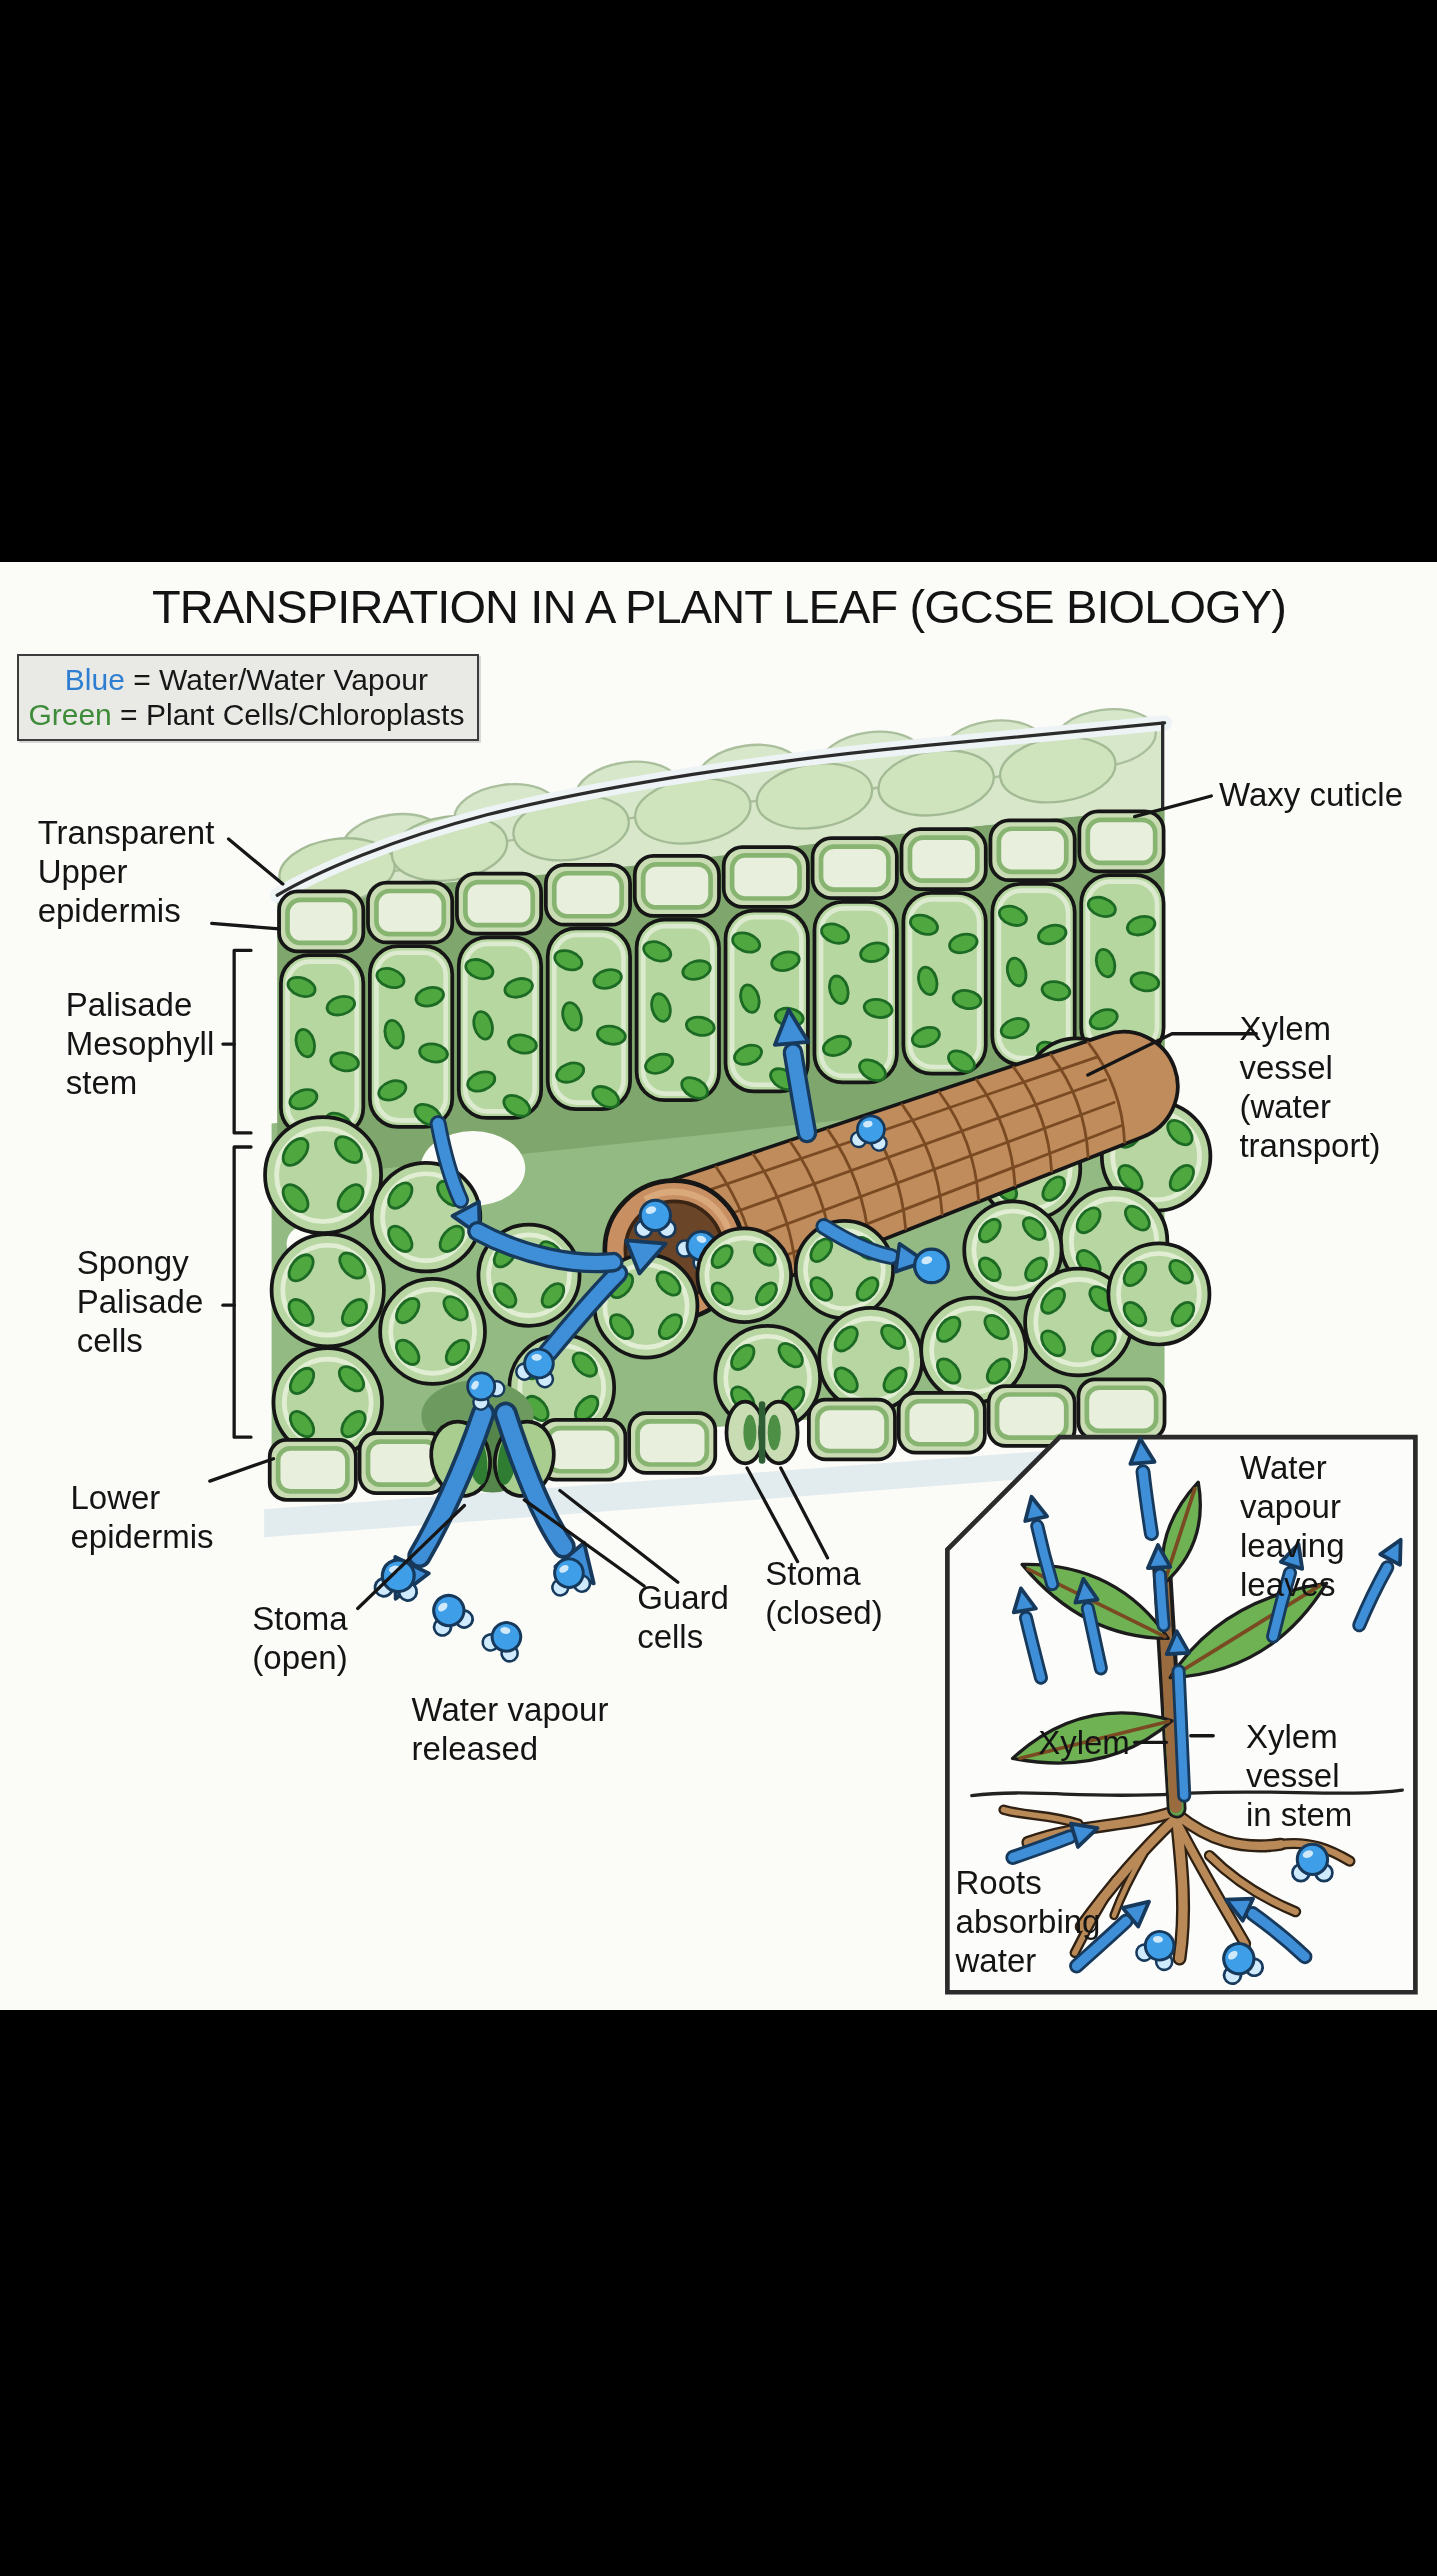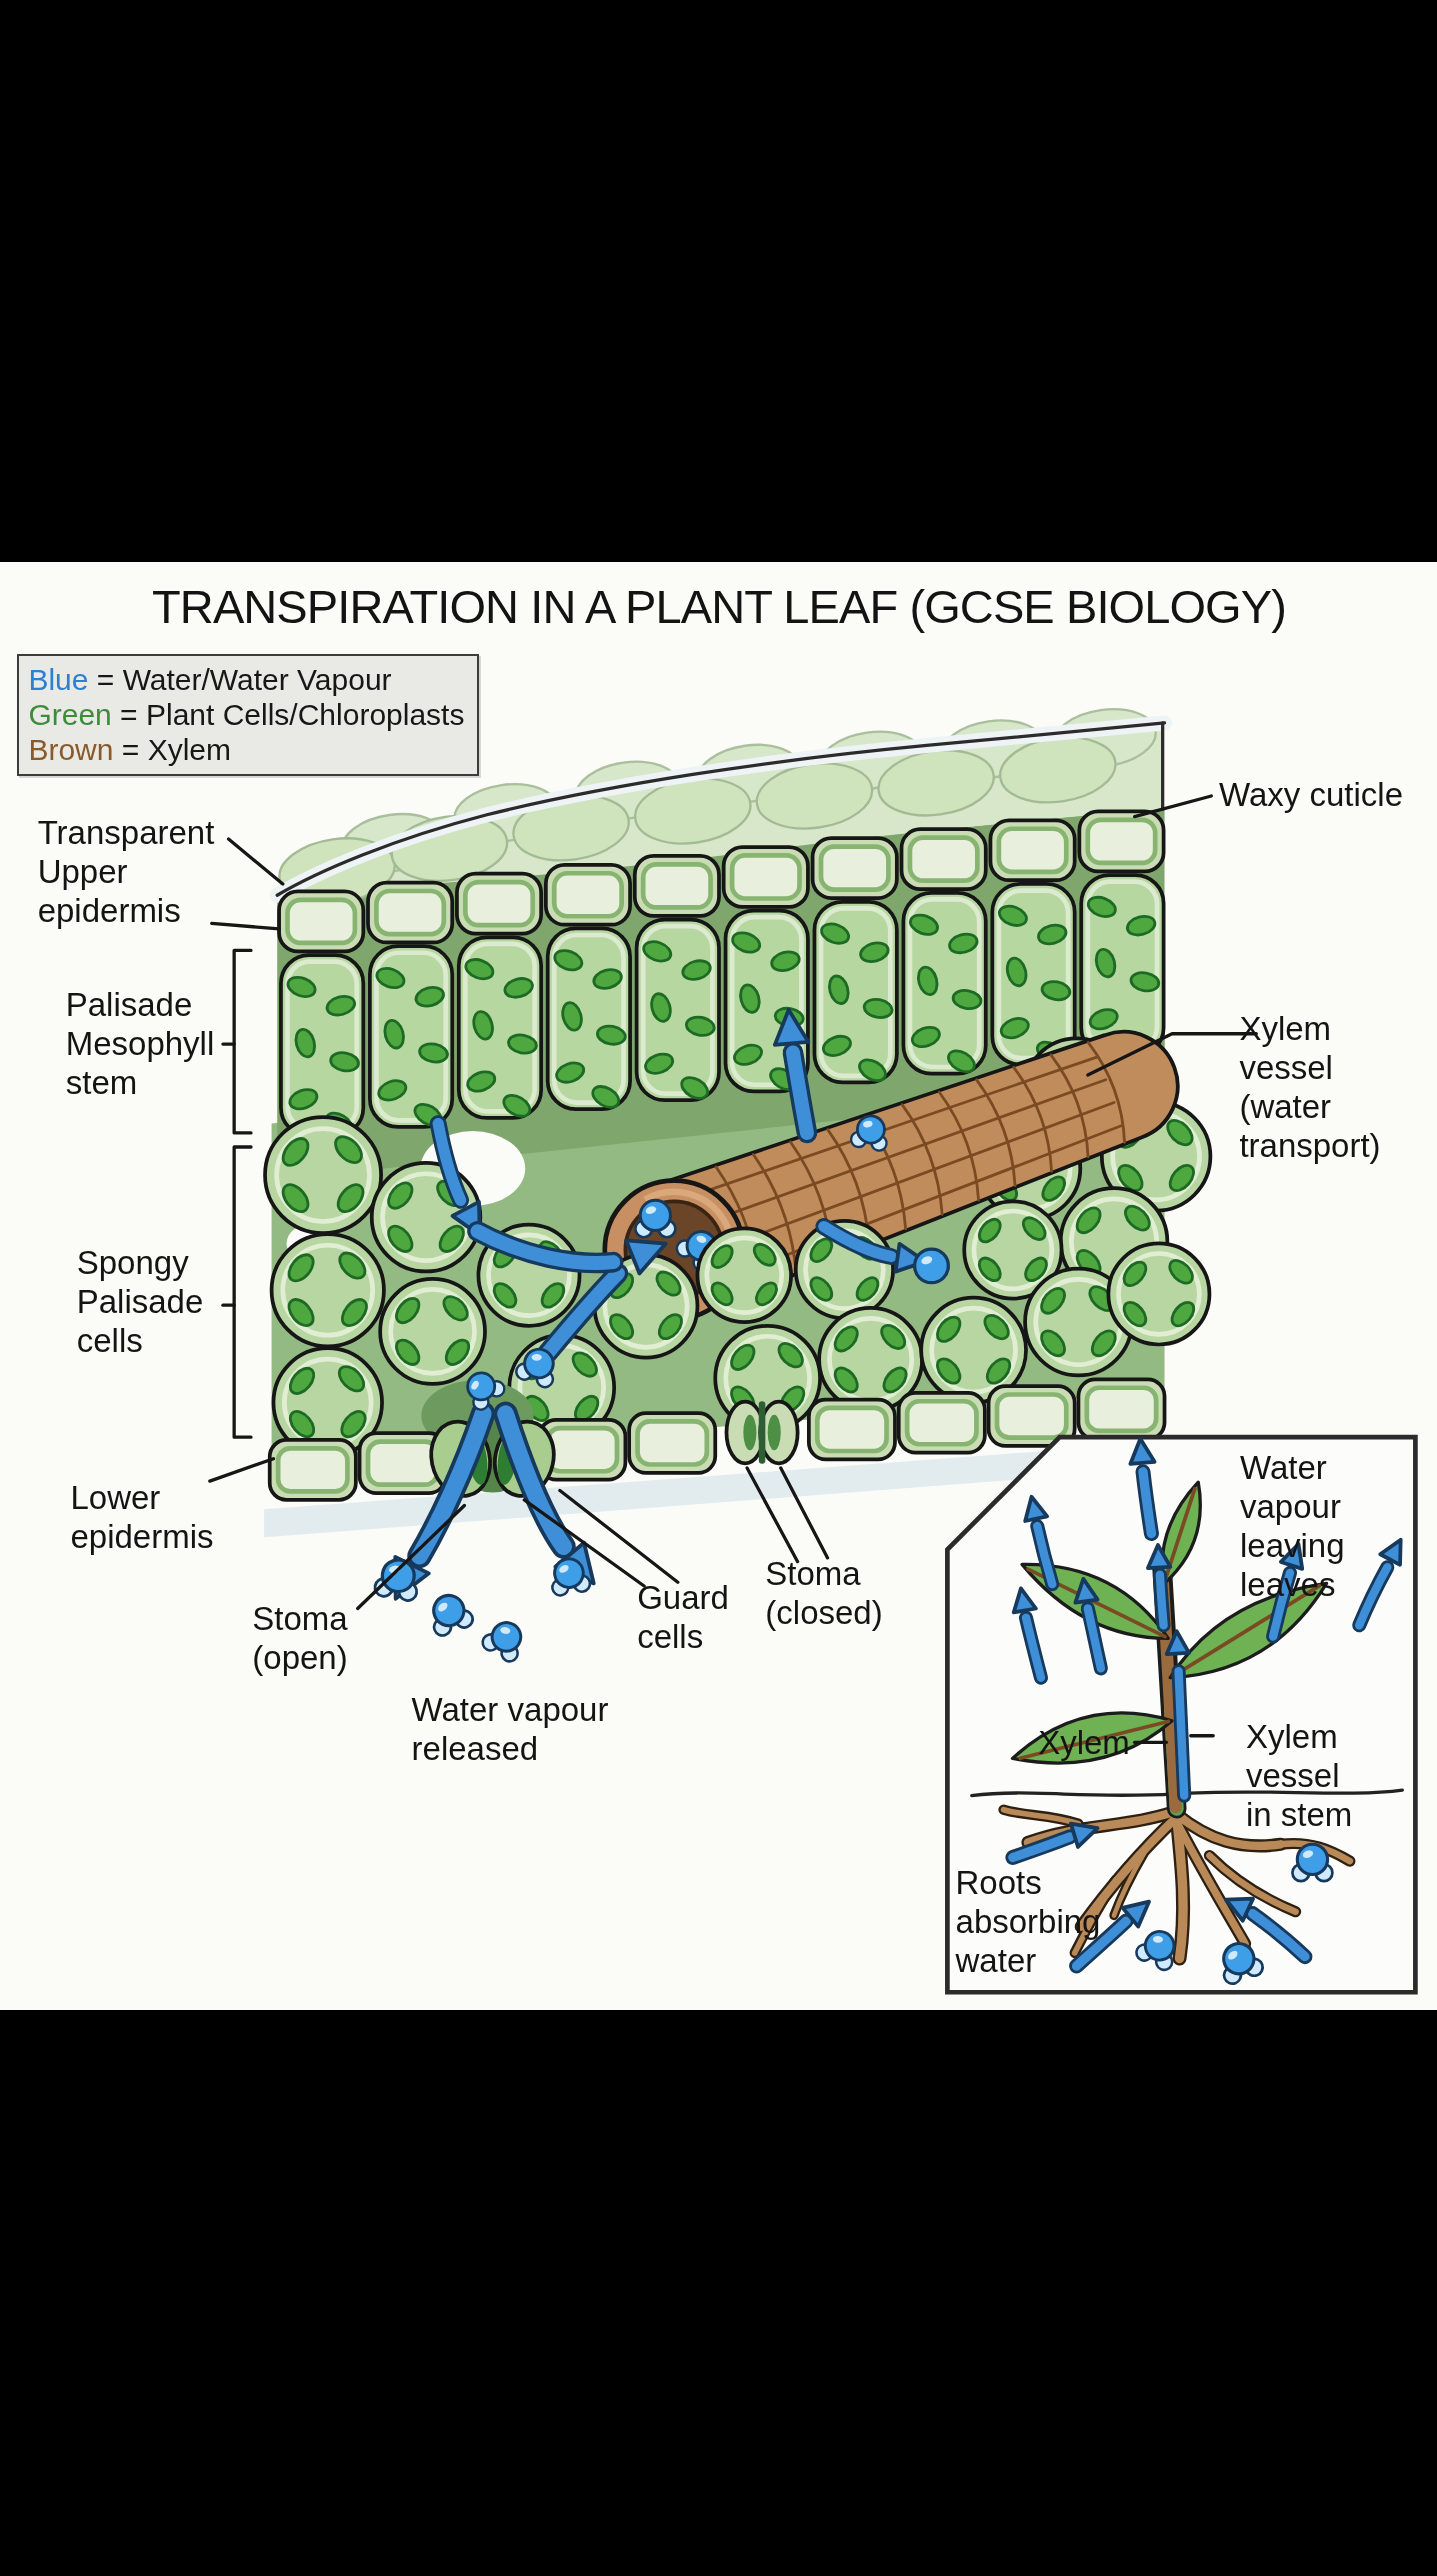--- a/index.html
+++ b/index.html
@@ -13,40 +13,39 @@
   }
   #title{
     position:absolute;top:17px;left:0;width:100%;text-align:center;
     font-size:47px;font-weight:normal;color:#131313;letter-spacing:-0.9px;
     white-space:nowrap;
   }
   #legend{
     position:absolute;left:17px;top:92px;background:#e9e9e5;
     border:2.8px solid #3c3c3c;padding:5.6px 13px 7.5px 9.4px;box-shadow:1.9px 1.9px 0 rgba(0,0,0,0.15);
   }
-  .legend-line{font-size:30px;line-height:35px;color:#171717;white-space:nowrap;}
+  .legend-line{font-size:30px;line-height:35px;color:#171717;white-space:nowrap;text-align:center;}
   .legend-term{font-weight:normal;}
   #illu{position:absolute;left:0;top:0;width:1438px;height:1448px;}
   .label{
     position:absolute;font-size:33px;line-height:39px;color:#141414;
     text-align:left;white-space:pre-line;transform:translateX(-50%);
   }
   .label.left-align{transform:none;text-align:left;}
 </style>
 </head>
 <body>
 
 <div id="content">
 
   <div id="title">TRANSPIRATION IN A PLANT LEAF (GCSE BIOLOGY)</div>
 
   <div id="legend">
     <div class="legend-line"><span class="legend-term" style="color: rgb(46, 127, 210);">Blue</span><span> = Water/Water Vapour</span></div>
     <div class="legend-line"><span class="legend-term" style="color: rgb(62, 140, 58);">Green</span><span> = Plant Cells/Chloroplasts</span></div>
-    <div class="legend-line"><span class="legend-term" style="color: rgb(138, 90, 43);">Brown</span><span> = Xylem</span></div>
   </div>
 
   <svg id="illu" viewBox="0 0 1536 1547">
       <g>
         <path d="M290,600 L1244,505 L1244,886 L290,962 Z" fill="#94ba83" stroke-linecap="round" stroke-linejoin="round"></path>
         <path d="M296,356 L1244,262 L1244,560 L296,660 Z" fill="#7fa76d" stroke-linecap="round" stroke-linejoin="round"></path>
         <g>
           <path d="M298,354 C340,330 420,296 520,270 C650,238 820,212 990,196 C1090,186 1180,178 1242,174 L1242,264 C1100,276 950,290 800,310 C640,330 460,346 298,354 Z" fill="#d8e7ca" stroke-linecap="round" stroke-linejoin="round"></path>
           <ellipse cx="0" cy="0" rx="55.0" ry="30.0" transform="translate(420.0,300.0) rotate(-8)" fill="#d7e7c9" stroke="#aabf9c" stroke-width="2.5"></ellipse>
           <ellipse cx="0" cy="0" rx="55.0" ry="30.0" transform="translate(540.0,268.0) rotate(-8)" fill="#d7e7c9" stroke="#aabf9c" stroke-width="2.5"></ellipse>

